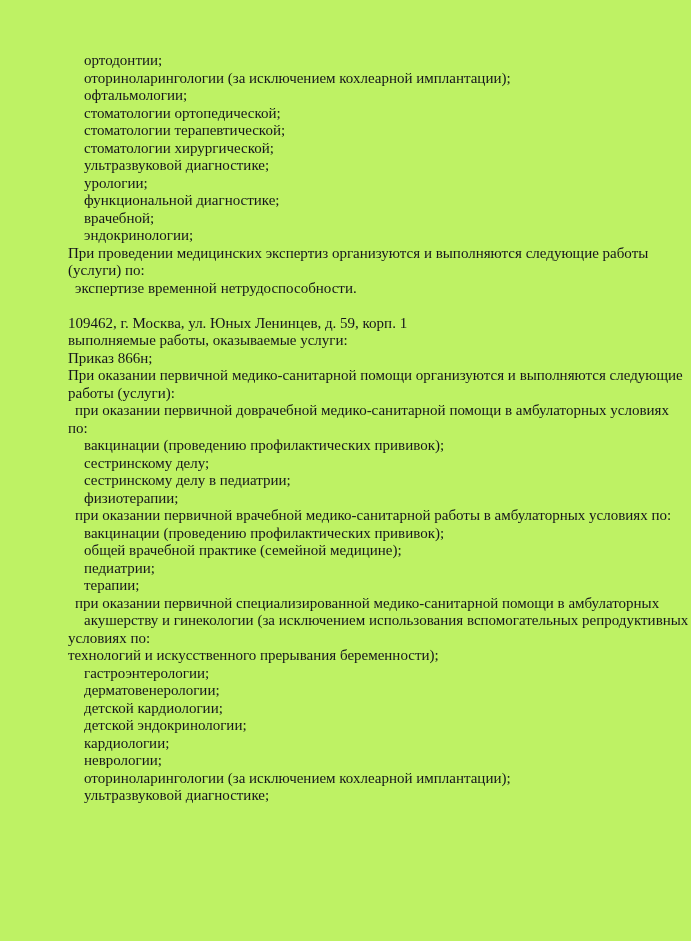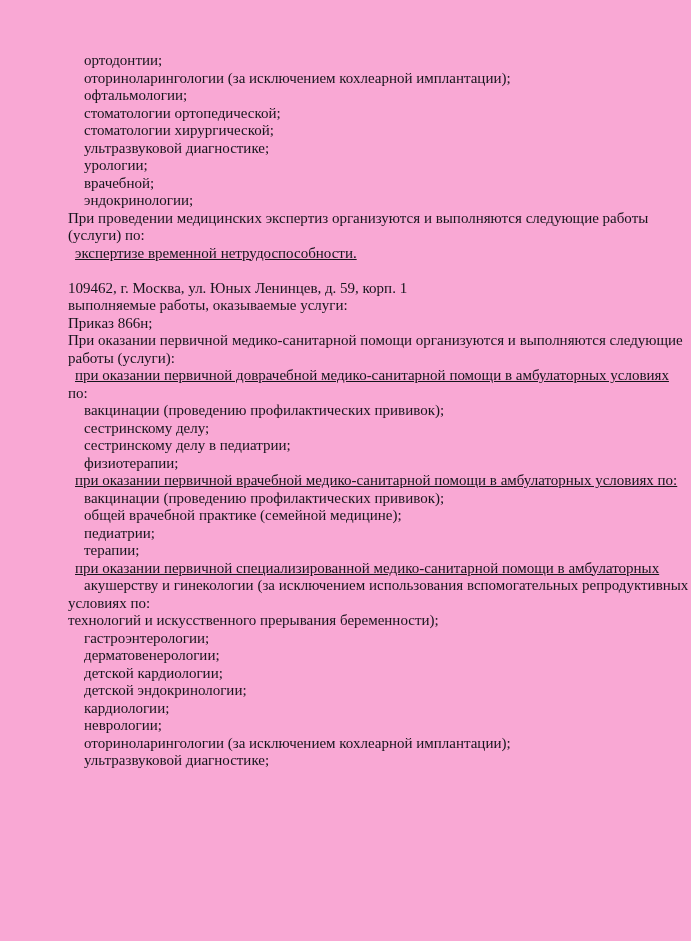--- a/index.html
+++ b/index.html
@@ -11,65 +11,67 @@
     width: 691px;
     height: 941px;
     overflow: hidden;
     font-family: "Liberation Serif", "DejaVu Serif", serif;
   }
   .page {
     box-sizing: border-box;
     width: 691px;
     height: 941px;
     padding: 52px 8px 0 68px;
-    background: #f9a8d4;
+    background: #bef264;
   }
   .doc-text {
     font-size: 15px;
     line-height: 17.5px;
     color: #15151c;
   }
   .line {
     white-space: nowrap;
     min-height: 17.5px;
   }
   .i0 { padding-left: 0; }
-  .i1 { padding-left: 7px; text-decoration: underline; }
+  .i1 { padding-left: 7px; }
   .i2 { padding-left: 16px; }
 </style>
 </head>
 <body>
 
 <div class="page">
   <div class="doc-text" id="doc-lines" style="color: rgb(21, 21, 28);">
       <div class="line i2">ортодонтии;</div>
       <div class="line i2">оториноларингологии (за исключением кохлеарной имплантации);</div>
       <div class="line i2">офтальмологии;</div>
       <div class="line i2">стоматологии ортопедической;</div>
+      <div class="line i2">стоматологии терапевтической;</div>
       <div class="line i2">стоматологии хирургической;</div>
       <div class="line i2">ультразвуковой диагностике;</div>
       <div class="line i2">урологии;</div>
+      <div class="line i2">функциональной диагностике;</div>
       <div class="line i2">врачебной;</div>
       <div class="line i2">эндокринологии;</div>
       <div class="line i0">При проведении медицинских экспертиз организуются и выполняются следующие работы</div>
       <div class="line i0">(услуги) по:</div>
       <div class="line i1">экспертизе временной нетрудоспособности.</div>
       <div class="line i0">&nbsp;</div>
       <div class="line i0">109462, г. Москва, ул. Юных Ленинцев, д. 59, корп. 1</div>
       <div class="line i0">выполняемые работы, оказываемые услуги:</div>
       <div class="line i0">Приказ 866н;</div>
       <div class="line i0">При оказании первичной медико-санитарной помощи организуются и выполняются следующие</div>
       <div class="line i0">работы (услуги):</div>
       <div class="line i1">при оказании первичной доврачебной медико-санитарной помощи в амбулаторных условиях</div>
       <div class="line i0">по:</div>
       <div class="line i2">вакцинации (проведению профилактических прививок);</div>
       <div class="line i2">сестринскому делу;</div>
       <div class="line i2">сестринскому делу в педиатрии;</div>
       <div class="line i2">физиотерапии;</div>
-      <div class="line i1">при оказании первичной врачебной медико-санитарной помощи в амбулаторных условиях по:</div>
+      <div class="line i1">при оказании первичной врачебной медико-санитарной работы в амбулаторных условиях по:</div>
       <div class="line i2">вакцинации (проведению профилактических прививок);</div>
       <div class="line i2">общей врачебной практике (семейной медицине);</div>
       <div class="line i2">педиатрии;</div>
       <div class="line i2">терапии;</div>
       <div class="line i1">при оказании первичной специализированной медико-санитарной помощи в амбулаторных</div>
       <div class="line i2">акушерству и гинекологии (за исключением использования вспомогательных репродуктивных</div>
       <div class="line i0">условиях по:</div>
       <div class="line i0">технологий и искусственного прерывания беременности);</div>
       <div class="line i2">гастроэнтерологии;</div>
       <div class="line i2">дерматовенерологии;</div>

